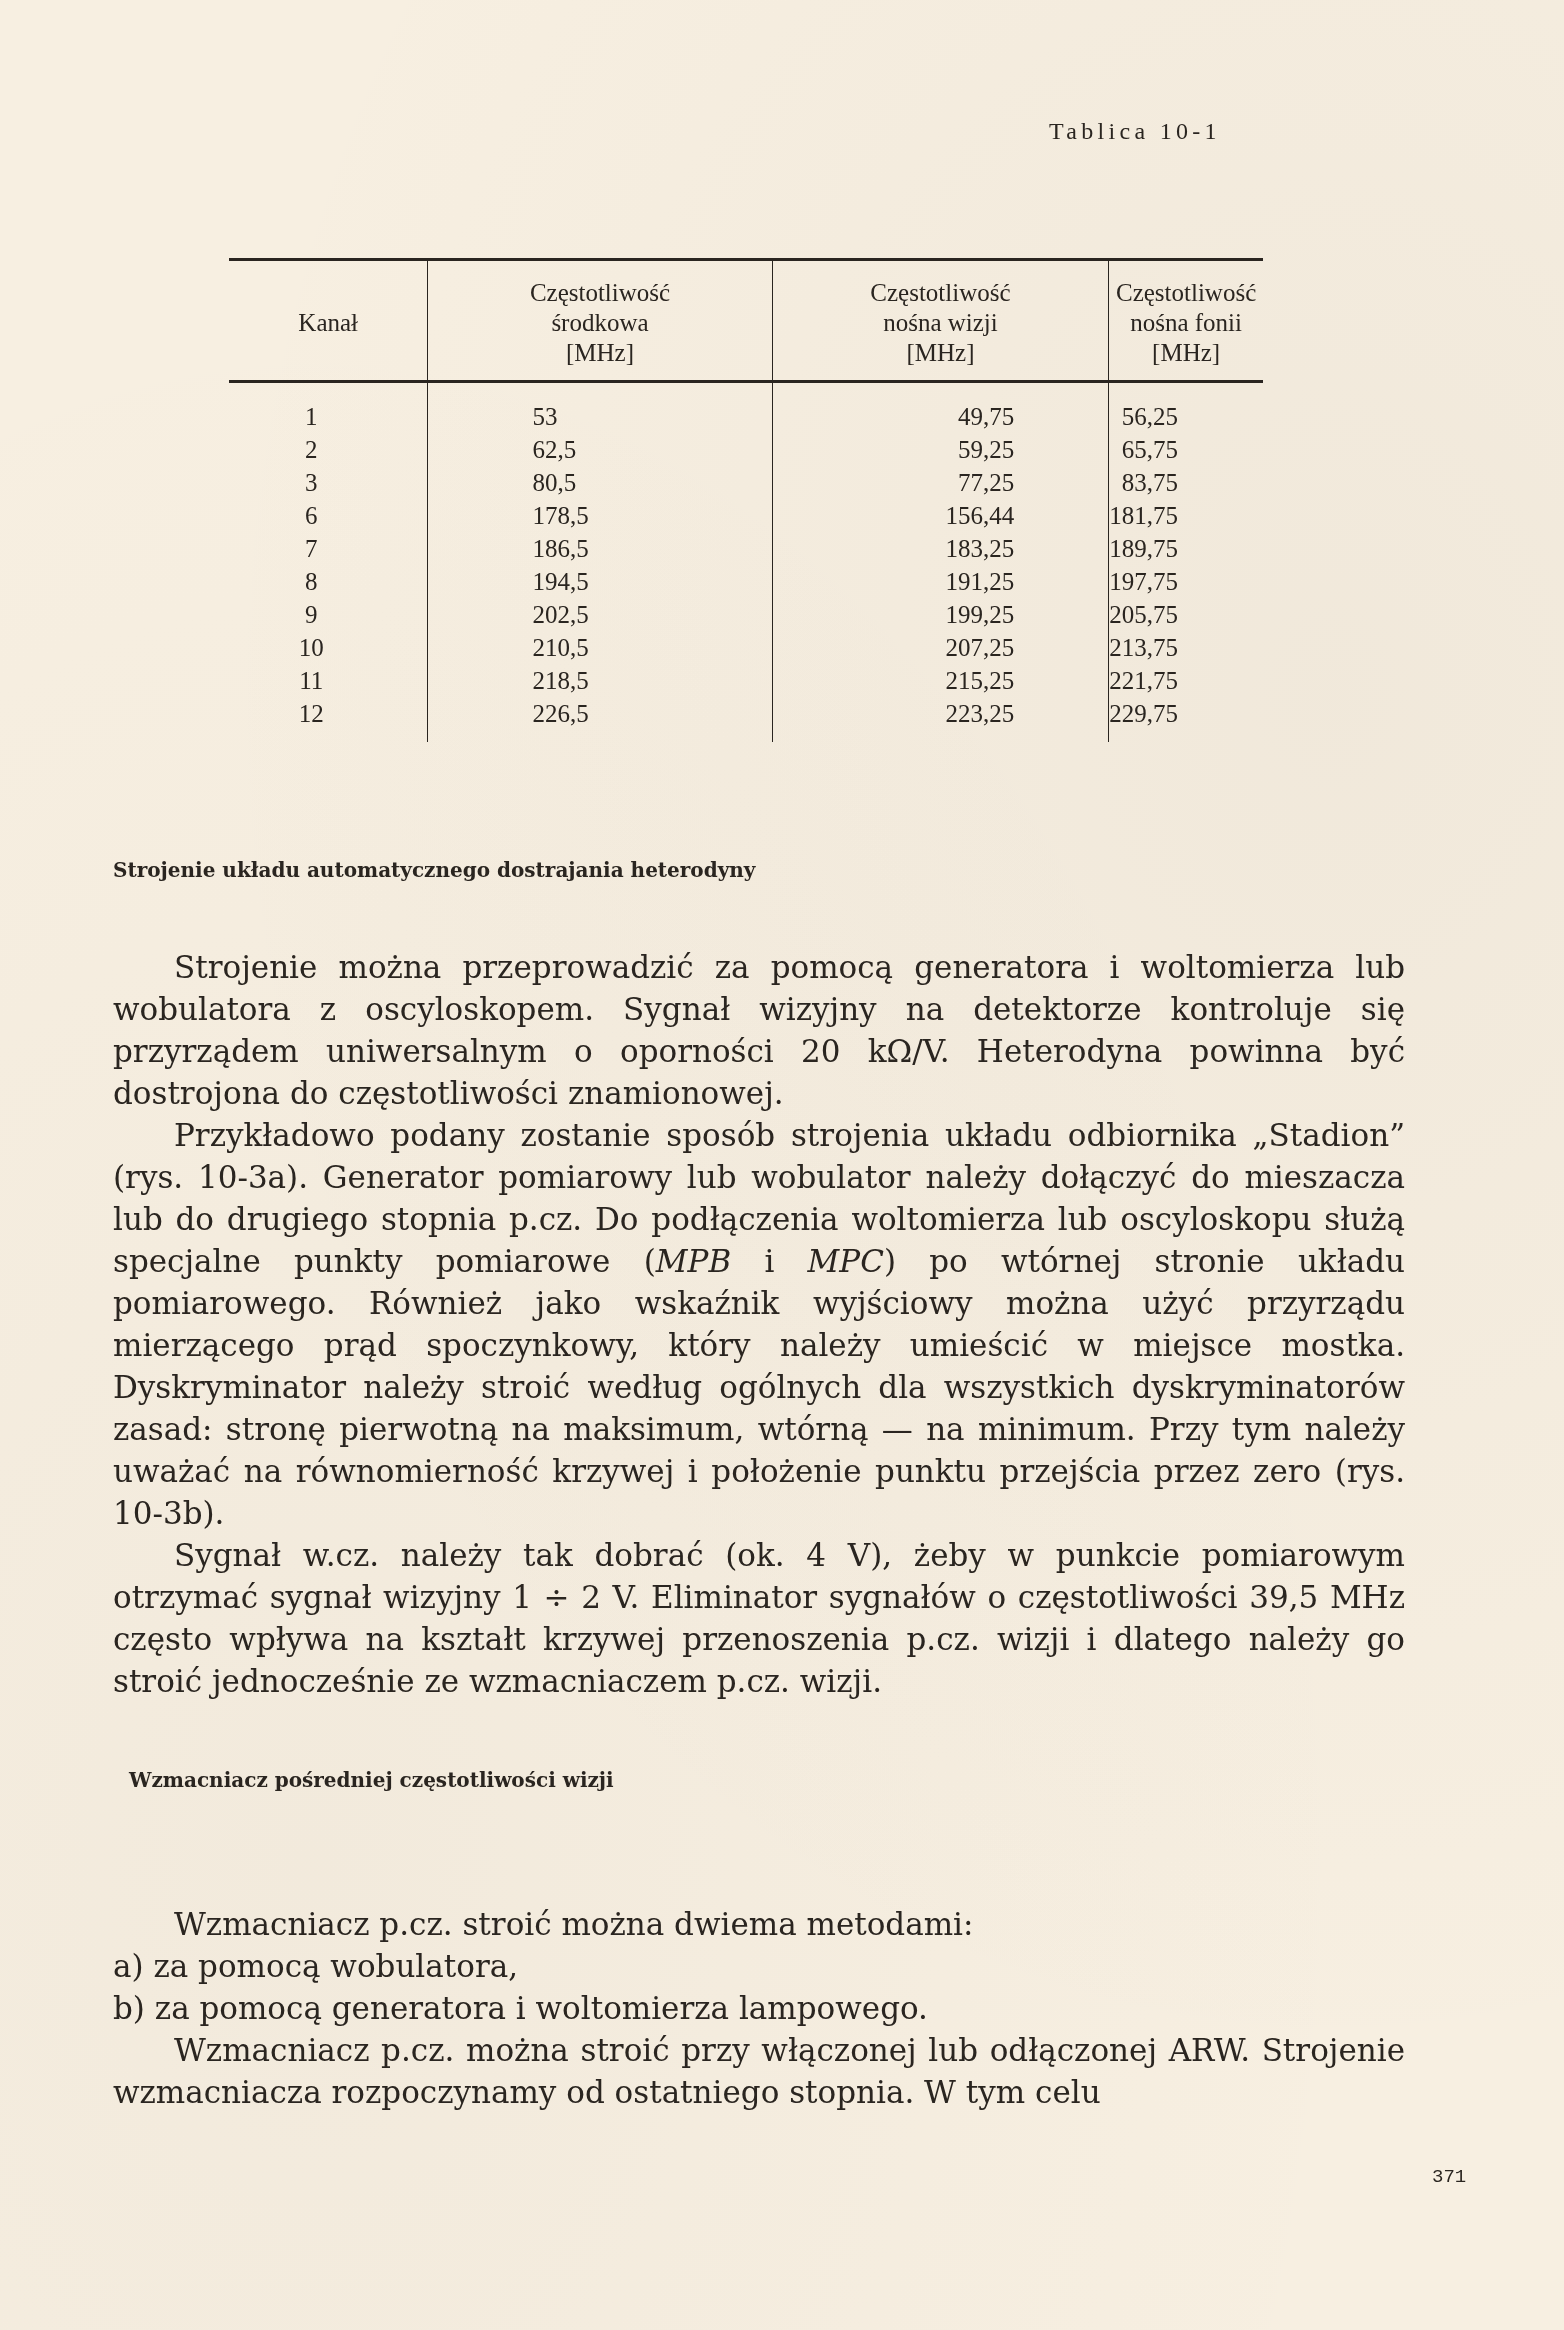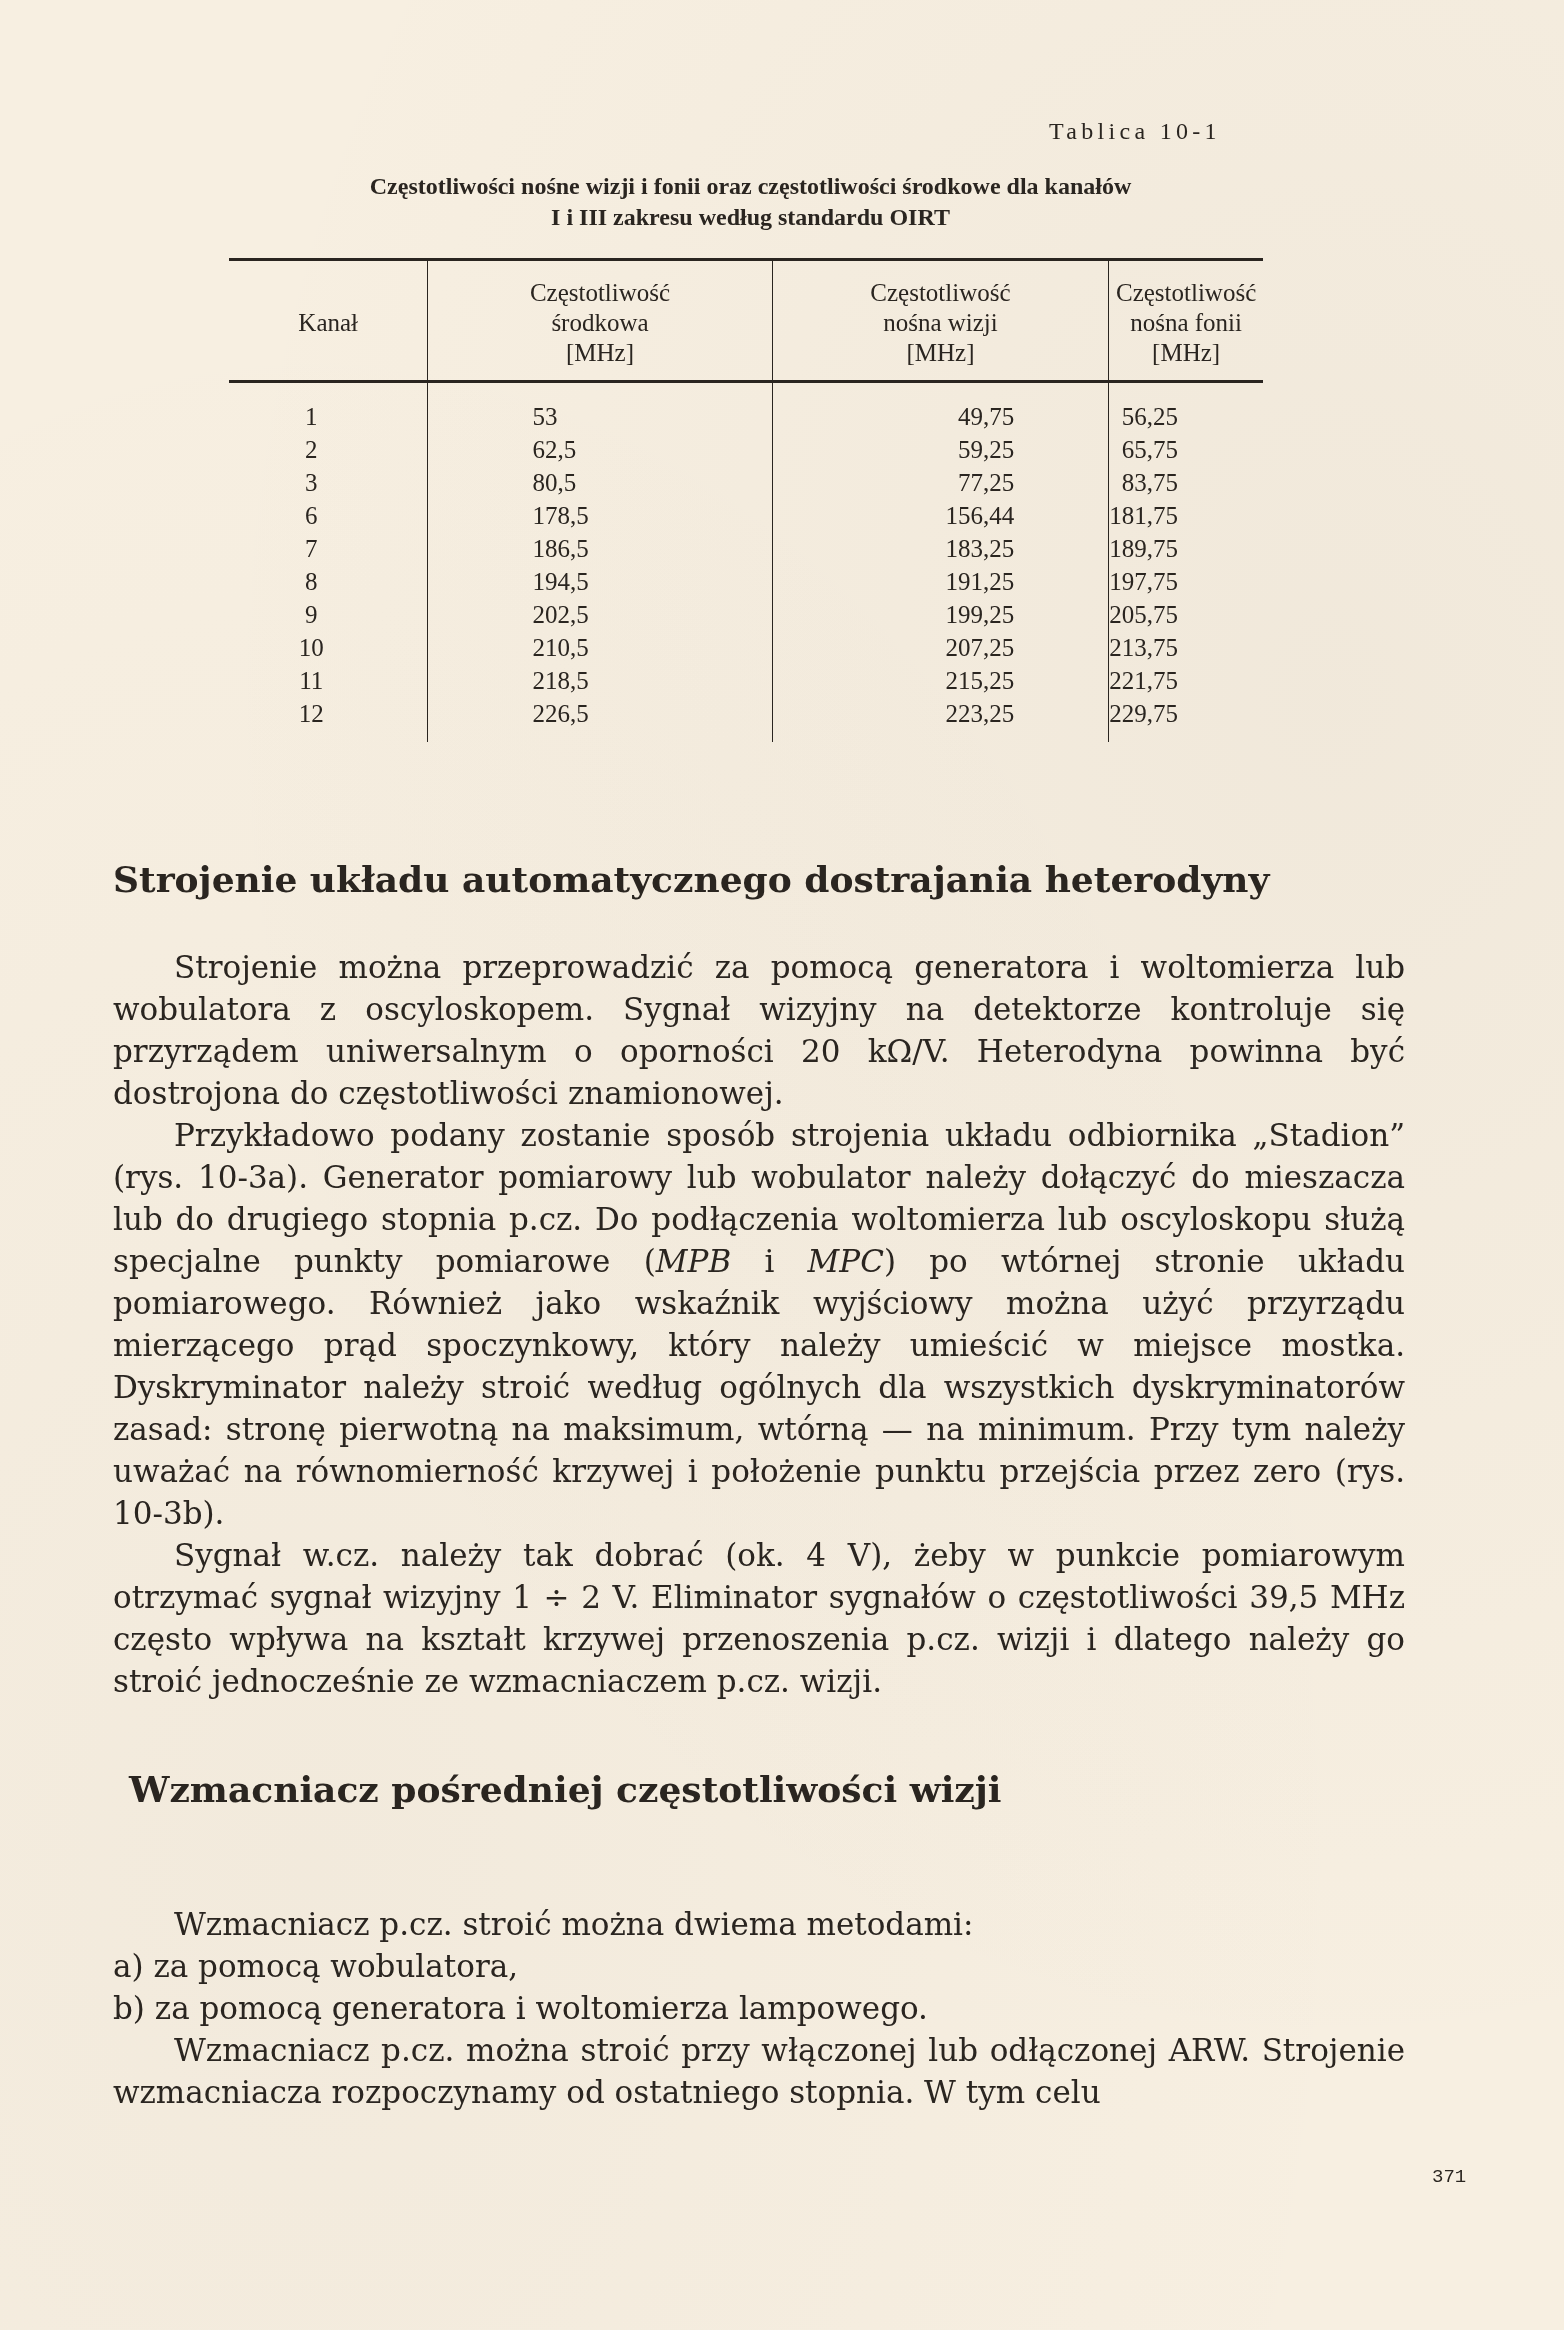--- a/index.html
+++ b/index.html
@@ -59,41 +59,37 @@
   .text {
     position: absolute; left: 113px; width: 1292px;
     font-family: "DejaVu Serif", serif;
     font-size: 31px;
     line-height: 42px;
     text-align: justify;
   }
   .heading {
     position: absolute; left: 113px;
     font-family: "DejaVu Serif", serif;
-    font-weight: bold; font-size: 36px;
+    font-weight: bold; font-size: 20px;
   }
   .p { margin: 0; text-indent: 61px; text-align: justify; }
   .list-item { margin: 0; text-indent: 0; }
   .it { font-style: italic; }
   .page-number {
     position: absolute; left: 1432px; top: 2166px;
     font-family: Liberation Mono, monospace; font-size: 19px;
   }
 </style>
 </head>
 <body>
 
 <div class="page">
   <div class="bleed"></div>
 
   <div class="table-label">Tablica 10-1</div>
-  <div class="table-caption">
-    <div>Częstotliwości nośne wizji i fonii oraz częstotliwości środkowe dla kanałów</div>
-    <div>I i III zakresu według standardu OIRT</div>
-  </div>
 
   <table class="tbl">
     <thead>
       <tr class="rule-top">
         <th class="c1">
             <div>Kanał</div>
           </th>
         <th class="c2">
           <div>Częstotliwość</div>
             <div>środkowa</div>

